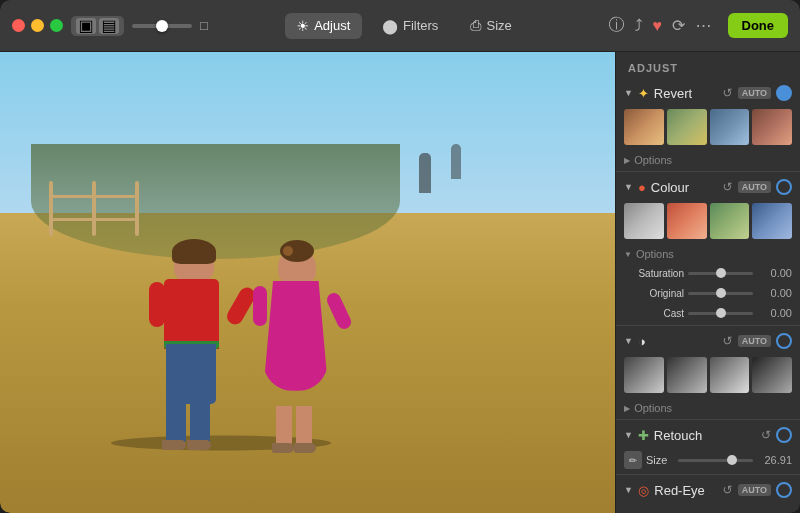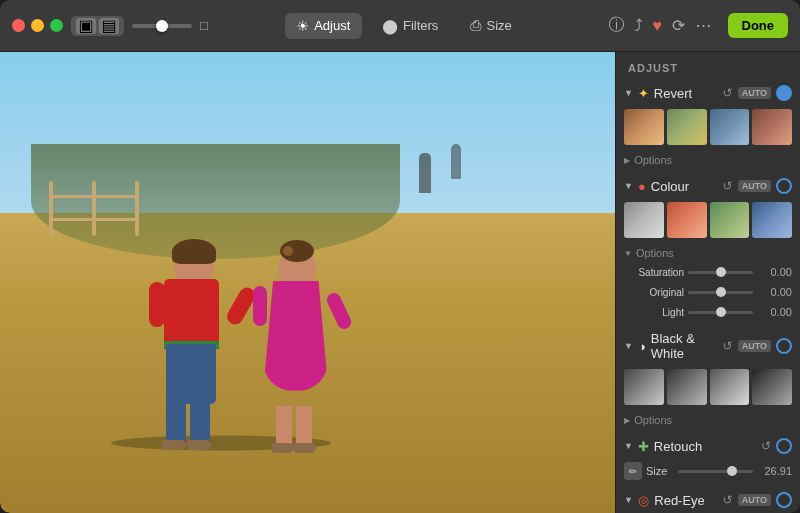--- a/index.html
+++ b/index.html
@@ -695,34 +695,33 @@
 
       <div class="slider-row">
         <span class="slider-label">Original</span>
         <div class="slider-track">
           <div class="slider-handle" style="left:50%;"></div>
         </div>
         <span class="slider-value">0.00</span>
       </div>
 
       <div class="slider-row">
-        <span class="slider-label">Light</span>
+        <span class="slider-label">Cast</span>
         <div class="slider-track">
           <div class="slider-handle" style="left:50%;"></div>
         </div>
         <span class="slider-value">0.00</span>
       </div>
 
       <div class="divider"></div>
 
       <div class="section-header">
         <div class="section-left">
           <span class="chevron">▼</span>
           <span class="section-icon section-icon-circle">◑</span>
-          <span class="section-label">Black &amp; White</span>
         </div>
         <div class="section-right">
           <span class="reset-icon">↺</span>
           <span class="auto-badge">AUTO</span>
           <span class="circle-btn"></span>
         </div>
       </div>
 
       <div class="thumbs-row">
         <div class="thumb thumb-bw-1"></div>

